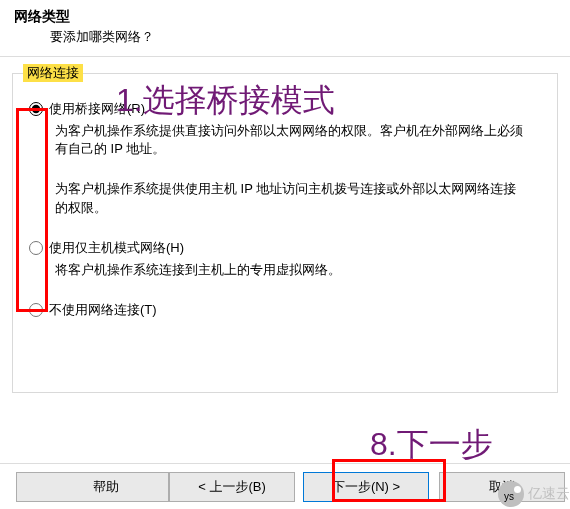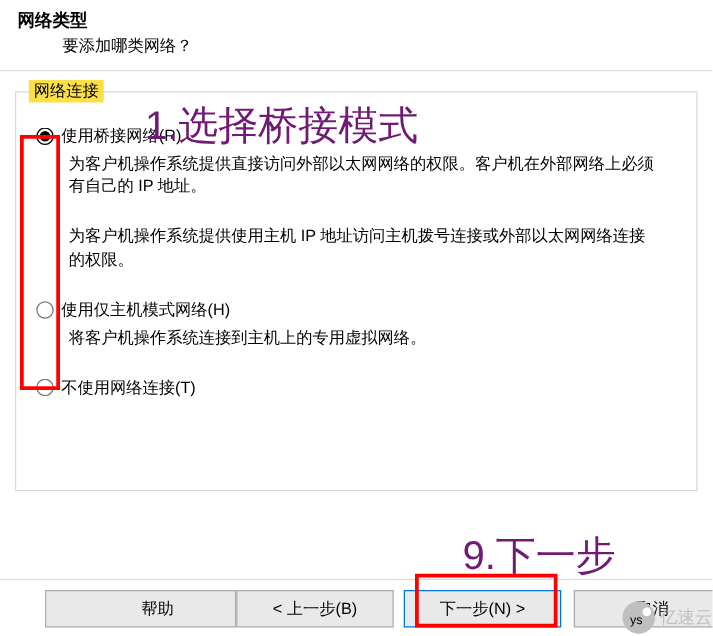--- a/index.html
+++ b/index.html
@@ -100,21 +100,21 @@
     min-width: 100px;
     padding: 0 12px;
     border: 1px solid #adadad;
     background: #e9e9e9;
     font-size: 13px;
     display: inline-flex;
     align-items: center;
     justify-content: center;
     cursor: pointer;
   }
-  .btn-help { margin-left: 36px; padding-left: 39px; }
+  .btn-help { margin-left: 16px; padding-left: 39px; }
   .spacer { flex: 1; }
   .btn-back { margin-right: 8px; }
   .btn-next { margin-right: 10px; border: 1px solid #0078d7; }
   .btn-cancel { margin-right: 10px; }
   
   .watermark {
     position: absolute;
     right: 0px;
     bottom: 2px;
     display: flex;
@@ -184,21 +184,21 @@
     <label class="opt-row">
       <input type="radio" name="net" style="">
       <span class="opt-label">不使用网络连接(T)</span>
     </label>
   </div>
 </div>
 
 <div class="annot" style="left:116px; top:79px;">1.选择桥接模式</div>
 <div class="red-box" style="left:16px; top:108px; width:32px; height:204px;"></div>
 
-<div class="annot" style="left:370px; top:423px;">9.下一步</div>
+<div class="annot" style="left:370px; top:423px;">8.下一步</div>
 <div class="red-box" style="left:332px; top:459px; width:114px; height:43px;"></div>
 
 <div class="button-bar">
   <div class="btn btn-help">帮助</div>
   <div class="spacer"></div>
   <div class="btn btn-back">&lt; 上一步(B)</div>
   <div class="btn btn-next">下一步(N) &gt;</div>
   <div class="btn btn-cancel">取消</div>
 </div>
 

